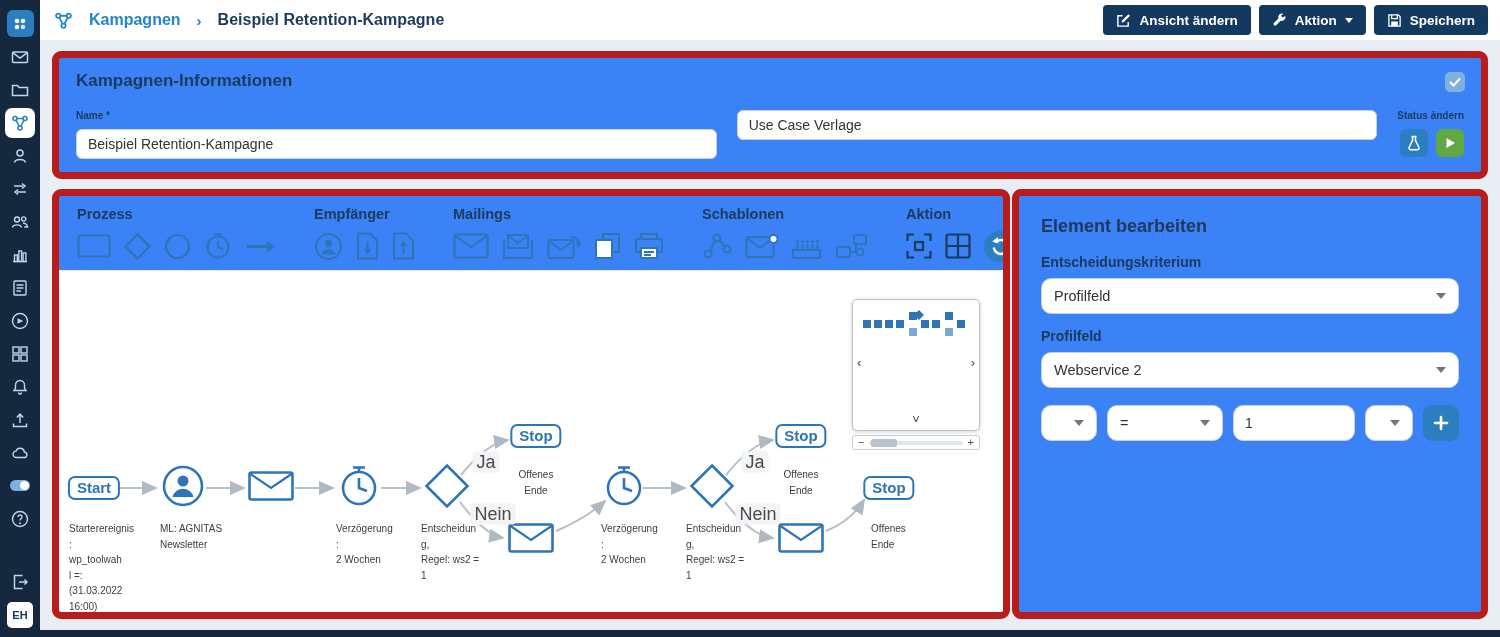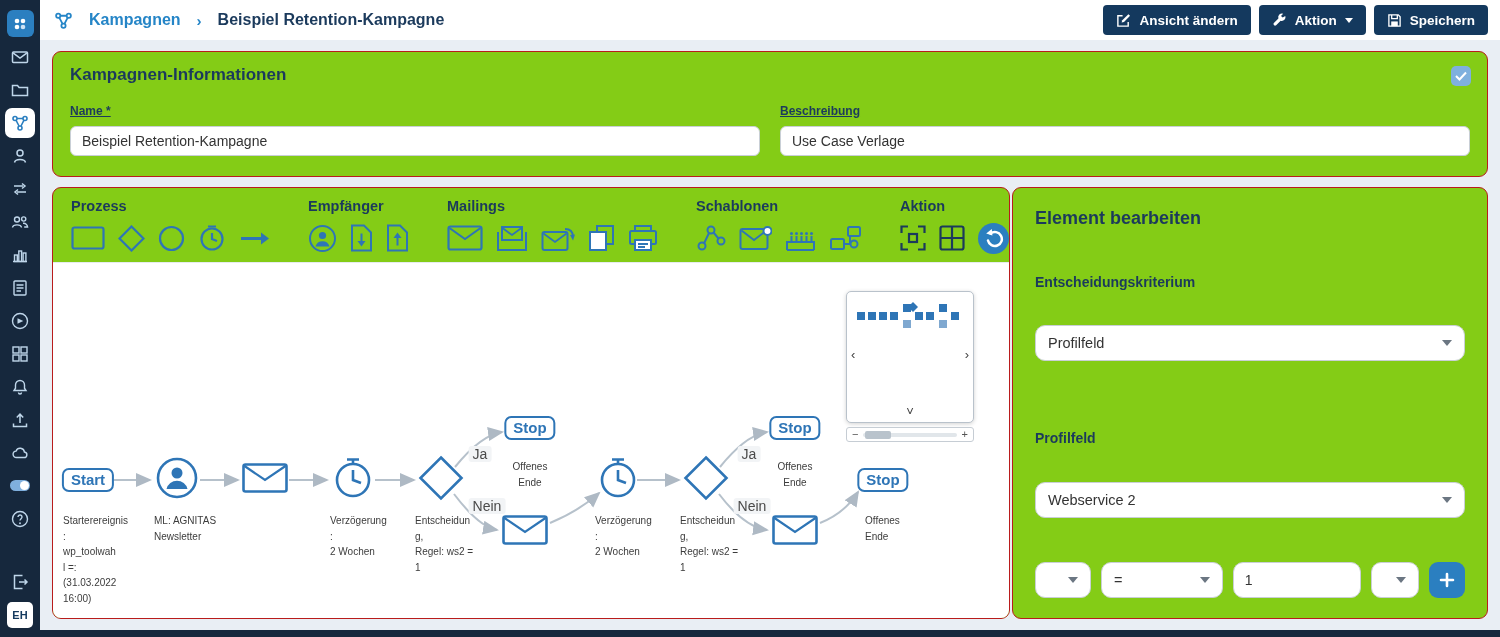--- a/index.html
+++ b/index.html
@@ -23,29 +23,29 @@
   .topbar { height:40px; background:#fff; display:flex; align-items:center; padding:0 12px 0 14px; flex:0 0 40px; }
   .breadcrumb { display:flex; align-items:center; gap:16px; font-size:16px; font-weight:700; }
   .bc-section { color:#2585c7; }
   .bc-sep { color:#2585c7; font-size:15px; }
   .bc-page { color:#1b3a5c; }
   .top-actions { margin-left:auto; display:flex; gap:8px;justify-content:space-between; }
   .btn-navy { background:#14395e; color:#fff; border:none; height:30px; border-radius:4px; padding:0 13px; font-size:13.5px; font-weight:700; display:flex; align-items:center; gap:8px; cursor:pointer; font-family:inherit; }
   .caret-down { width:0; height:0; border-left:4.5px solid transparent; border-right:4.5px solid transparent; border-top:5px solid #fff; }
 
   .content { flex:1; padding:11px 12px; display:flex; flex-direction:column; gap:10px; min-height:0; }
-  .card { background:#84cc16; border-radius:9px; border:1px solid #b91c1c; }
+  .card { background:#3b82f6; border-radius:9px; border:7px solid #b91c1c; }
 
   
   .info-card { flex:0 0 126px; position:relative; padding:13px 17px; }
   .card-title { font-size:17px; font-weight:700; color:#1b3a5c; }
   .info-fields { display:flex; gap:20px; margin-top:19px; align-items:flex-start; }
   .field { display:flex; flex-direction:column; gap:8px; }
   .field-name, .field-desc { flex:1 1 0; }
-  .field label { font-size:12px; font-weight:700; color:#1b3a5c;text-decoration:underline; }
+  .field label { font-size:10px; font-weight:700; color:#1b3a5c; }
   .tinput { height:30px; border:1px solid #c9cfd6; border-radius:6px; padding:0 11px; font-size:14px; color:#333; font-family:inherit; width:100%; background:#fff; }
   .field-status { flex:0 0 auto; align-items:flex-end; }
   .status-btns { display:flex; gap:8px; }
   .sq-btn { width:28px; height:28px; border:none; border-radius:6px; display:flex; align-items:center; justify-content:center; cursor:pointer; }
   .sq-blue { background:#2b7fc0; }
   .sq-green { background:#61a744; }
   .checkbox { position:absolute; top:14px; right:16px; width:20px; height:20px; background:#7fb0de; border-radius:5px; display:flex; align-items:center; justify-content:center; cursor:pointer; }
 
   
   .workspace { flex:1; display:flex; gap:2px; min-height:0; }
@@ -58,36 +58,36 @@
   .tgroup-aktion { margin-left:auto; }
   .tbtn { width:31px; height:31px; border:none; display:flex; align-items:center; justify-content:center; cursor:pointer; }
   .tbtn-undo { background:#2b7fc0; border-radius:50%; }
 
   .canvas { position:relative; flex:1; border-top:1px solid #e6ebef; overflow:hidden; background:#fff; }
   .wires { position:absolute; left:0; top:0; }
   .node { position:absolute; transform:translate(-50%,-50%); cursor:pointer; }
   .badge { border:2.5px solid #2e75b6; color:#2e75b6; font-weight:700; font-size:15px; padding:1px 7px 2px; border-radius:7px; background:#fff; display:inline-block; }
   .cap { position:absolute; font-size:10px; color:#3c3c3c; line-height:1.55; white-space:pre-line; }
   .cap-center { text-align:center; transform:translateX(-50%); }
-  .elabel { position:absolute; transform:translate(-50%,-50%); font-size:14px; color:#4a4a4a; background:#f2f4f6; border-radius:3px; padding:0 4px; cursor:pointer; }
+  .elabel { position:absolute; transform:translate(-50%,-50%); font-size:18px; color:#4a4a4a; background:#f2f4f6; border-radius:3px; padding:0 4px; cursor:pointer; }
 
   
   .minimap { position:absolute; left:793px; top:28px; width:128px; height:132px; background:#fff; border:1px solid #b9c2cb; border-radius:5px; box-shadow:0 1px 4px rgba(0,0,0,.18); }
   .mini-strip { position:absolute; left:8px; top:8px; }
   .mini-chevron { position:absolute; font-size:13px; color:#444; cursor:pointer; line-height:1; }
   .mini-left { left:4px; top:56px; }
   .mini-right { right:4px; top:56px; }
   .mini-down { left:50%; transform:translateX(-50%); bottom:4px; }
   .mini-zoom { position:absolute; left:793px; top:164px; width:128px; height:15px; background:#fff; border:1px solid #c6cdd4; border-radius:3px; display:flex; align-items:center; gap:5px; padding:0 5px; font-size:11px; color:#555; }
   .mini-track { flex:1; height:4px; background:#e1e6ea; border-radius:2px; position:relative; }
   .mini-handle { position:absolute; left:2px; top:-2px; width:26px; height:8px; background:#b9c3cc; border-radius:2px; cursor:grab; }
   .mini-zbtn { cursor:pointer; line-height:1; }
 
   
-  .element-card { width:476px; flex:0 0 476px; padding:20px 22px; display:flex; flex-direction:column;justify-content:space-between; }
+  .element-card { width:476px; flex:0 0 476px; padding:20px 22px; display:flex; flex-direction:column; }
   .panel-title { font-size:18px; font-weight:700; color:#1b3a5c; margin-bottom:17px; }
   .select { height:36px; border:1px solid #c9cfd6; border-radius:10px; background:#fff; display:flex; align-items:center; justify-content:space-between; padding:0 12px; font-size:14.5px; color:#333; cursor:pointer; }
   .sel-caret { width:0; height:0; border-left:5px solid transparent; border-right:5px solid transparent; border-top:6px solid #6b7682; }
   .cond-text { font-size:14.5px; font-weight:700; color:#1b3a5c; margin:15px 0 13px; }
   .p-label { font-size:14px; font-weight:700; color:#1b3a5c; margin-bottom:8px; }
   .gap14 { height:14px; }
   .rule-row { display:flex; gap:10px; margin-top:17px; align-items:center; }
   .rr-s1 { width:56px; flex:0 0 56px; }
   .rr-op { flex:1.1; }
   .rr-val { flex:1.2; height:36px; border-radius:10px; }
@@ -297,22 +297,36 @@
           <svg width="12" height="10" viewBox="0 0 12 10">
               <path d="M1 5l3.5 3.5L11 1.5" stroke="#fff" stroke-width="2" fill="none"></path>
             </svg>
         </div>
         <div class="info-fields">
           <div class="field field-name">
             <label>Name *</label>
             <input class="tinput" value="Beispiel Retention-Kampagne" style="">
           </div>
           <div class="field field-desc">
-            <label>Beschreibung</label>
             <input class="tinput" value="Use Case Verlage" style="">
+          </div>
+          <div class="field field-status">
+            <label>Status ändern</label>
+            <div class="status-btns">
+              <button class="sq-btn sq-blue">
+                <svg width="16" height="16" viewBox="0 0 16 16">
+                    <path d="M5.5 1.5h5M6.5 1.5v4L3.2 12a1.9 1.9 0 0 0 1.7 2.8h6.2a1.9 1.9 0 0 0 1.7-2.8L9.5 5.5v-4" fill="none" stroke="#fff" stroke-width="1.5"></path>
+                  </svg>
+              </button>
+              <button class="sq-btn sq-green">
+                <svg width="14" height="14" viewBox="0 0 14 14">
+                    <polygon points="3.5,2 12,7 3.5,12" fill="#fff"></polygon>
+                  </svg>
+              </button>
+            </div>
           </div>
         </div>
       </section>
 
       <div class="workspace">
 
         <section class="card editor-card">
 
           <div class="toolbar">
             <div class="tgroup">

